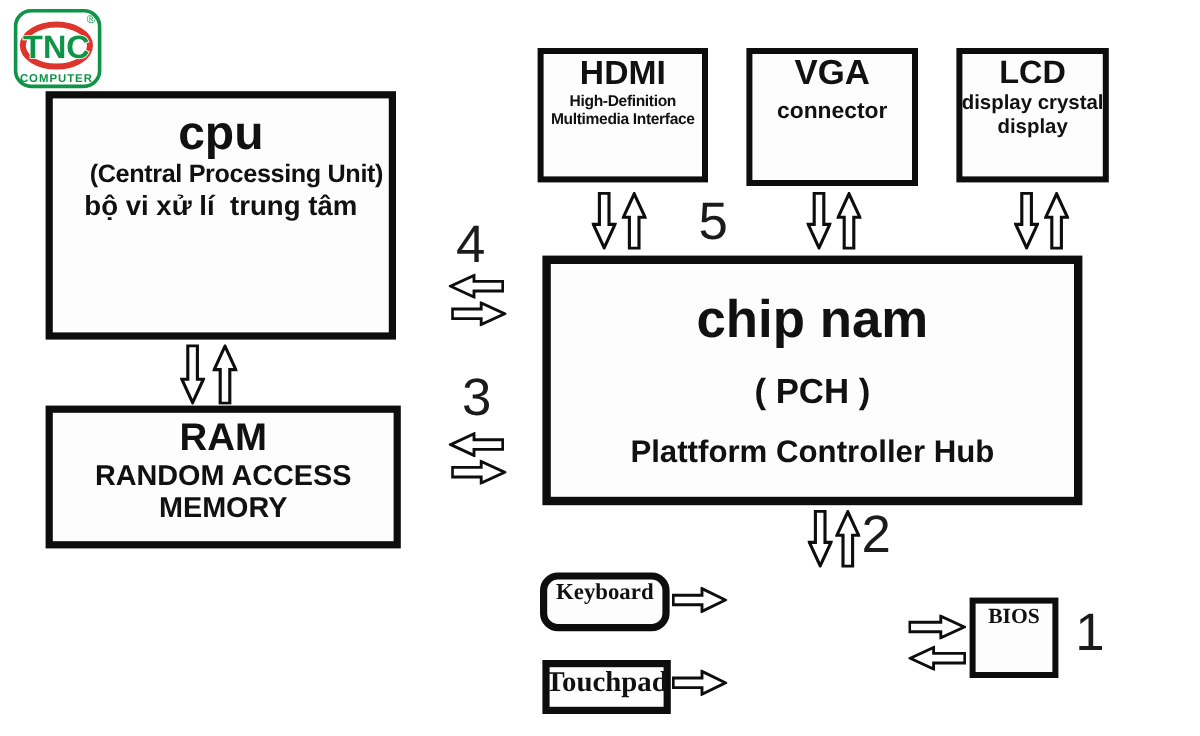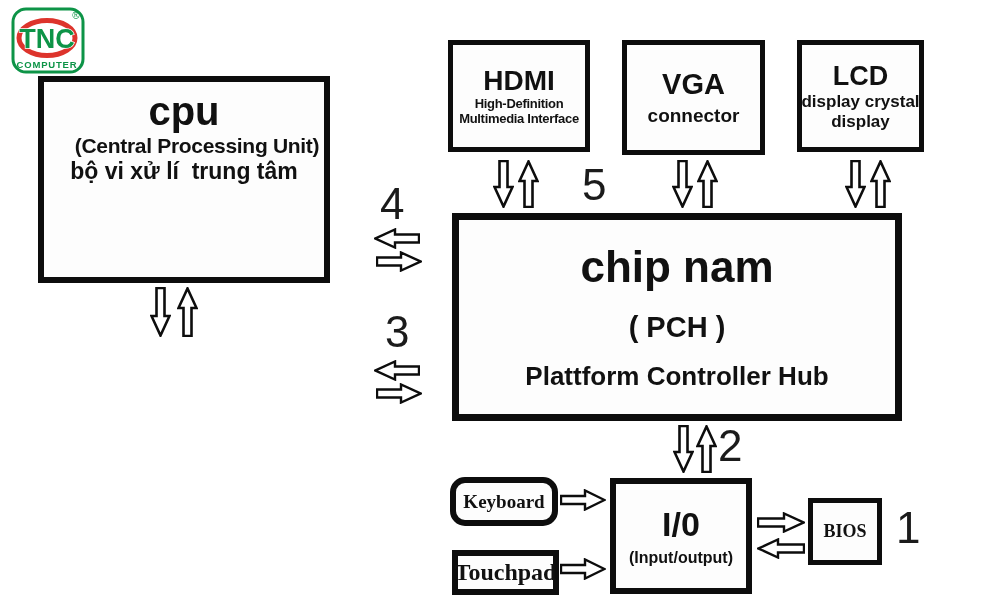--- a/index.html
+++ b/index.html
@@ -2,21 +2,21 @@
 <html><head>
 <meta charset="utf-8">
 <style>
   html,body{margin:0;padding:0;background:#ffffff;}
   #stage{
     position:relative;width:1000px;height:613px;background:#ffffff;overflow:hidden;
     font-family:"Liberation Sans", sans-serif;color:#111111;
   }
   .box{
     position:absolute;background:#fdfdfd;border:6px solid #0d0d0d;box-sizing:border-box;
-    display:flex;flex-direction:column;align-items:center;justify-content:center;
+    display:flex;flex-direction:column;align-items:center;
     text-align:center;line-height:1.15;
   }
   .box .l{white-space:pre;color:#111;}
   .bold{font-weight:bold;}
   .serif{font-family:"Liberation Serif", serif;font-weight:bold;}
   .num{
     position:absolute;font-size:44px;font-weight:400;color:#1b1b1b;
     font-family:"Liberation Sans", sans-serif;line-height:1;
   }
   .arr{position:absolute;}
@@ -67,20 +67,25 @@
       <text x="66" y="13" text-anchor="middle" font-family="Liberation Sans, sans-serif" font-size="10" fill="#0d9447">®</text>
     </svg>
   </div>
 
   <div class="box" id="cpu-box">
     <div class="l bold t1">cpu</div>
     <div class="l bold t2">(Central Processing Unit)</div>
     <div class="l bold t3">bộ vi xử lí  trung tâm</div>
   </div>
 
+  <div class="box" id="ram-box">
+    <div class="l bold t1">RAM</div>
+    <div class="l bold t2">RANDOM ACCESS</div>
+    <div class="l bold t3">MEMORY</div>
+  </div>
 
   <div class="box" id="hdmi-box">
     <div class="l bold t1">HDMI</div>
     <div class="l bold t2">High-Definition</div>
     <div class="l bold t3">Multimedia Interface</div>
   </div>
 
   <div class="box" id="vga-box">
     <div class="l bold t1">VGA</div>
     <div class="l bold t2">connector</div>
@@ -91,24 +96,20 @@
     <div class="l bold t2">display crystal</div>
     <div class="l bold t3">display</div>
   </div>
 
   <div class="box" id="chip-box">
     <div class="l bold t1">chip nam</div>
     <div class="l bold t2">( PCH )</div>
     <div class="l bold t3">Plattform Controller Hub</div>
   </div>
 
-  <div class="box" id="io-box">
-    <div class="l bold t1">I/0</div>
-    <div class="l bold t2">(Input/output)</div>
-  </div>
 
   <div class="box" id="kbd-box">
     <div class="l serif t1">Keyboard</div>
   </div>
 
   <div class="box" id="tpd-box">
     <div class="l serif t1">Touchpad</div>
   </div>
 
   <div class="box" id="bios-box">

